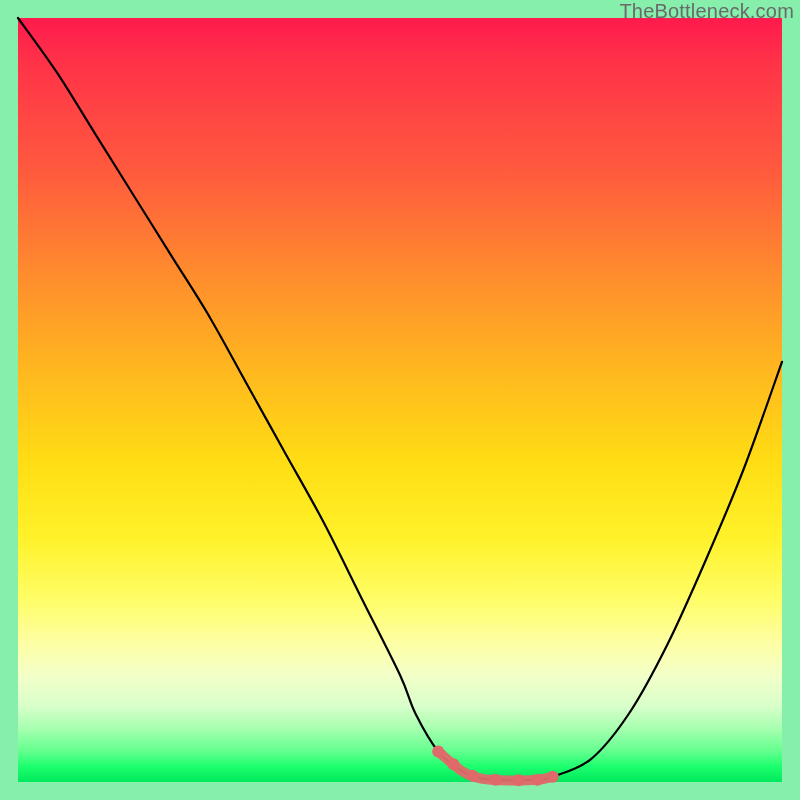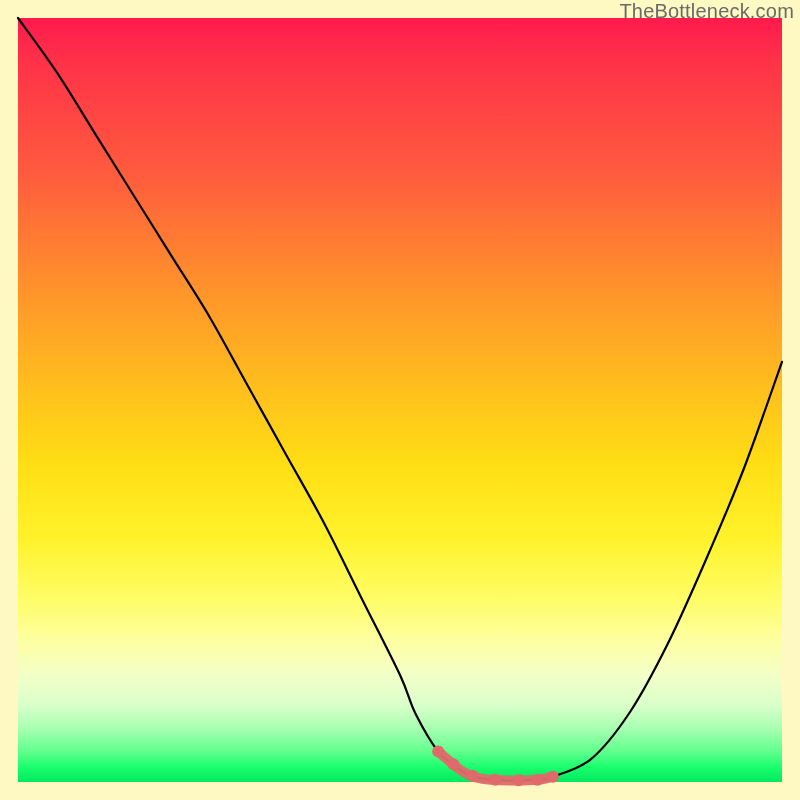--- a/index.html
+++ b/index.html
@@ -10,21 +10,21 @@
     background: #000000;
     overflow: hidden;
     font-family: Arial, Helvetica, sans-serif;
   }
   .frame {
     position: absolute;
     left: 0;
     top: 0;
     width: 800px;
     height: 800px;
-    background: #fef9c3;
+    background: #86efac;
   }
   .plot-area {
     position: absolute;
     left: 18px;
     top: 18px;
     width: 764px;
     height: 764px;
     
     background: linear-gradient(
       to bottom,

